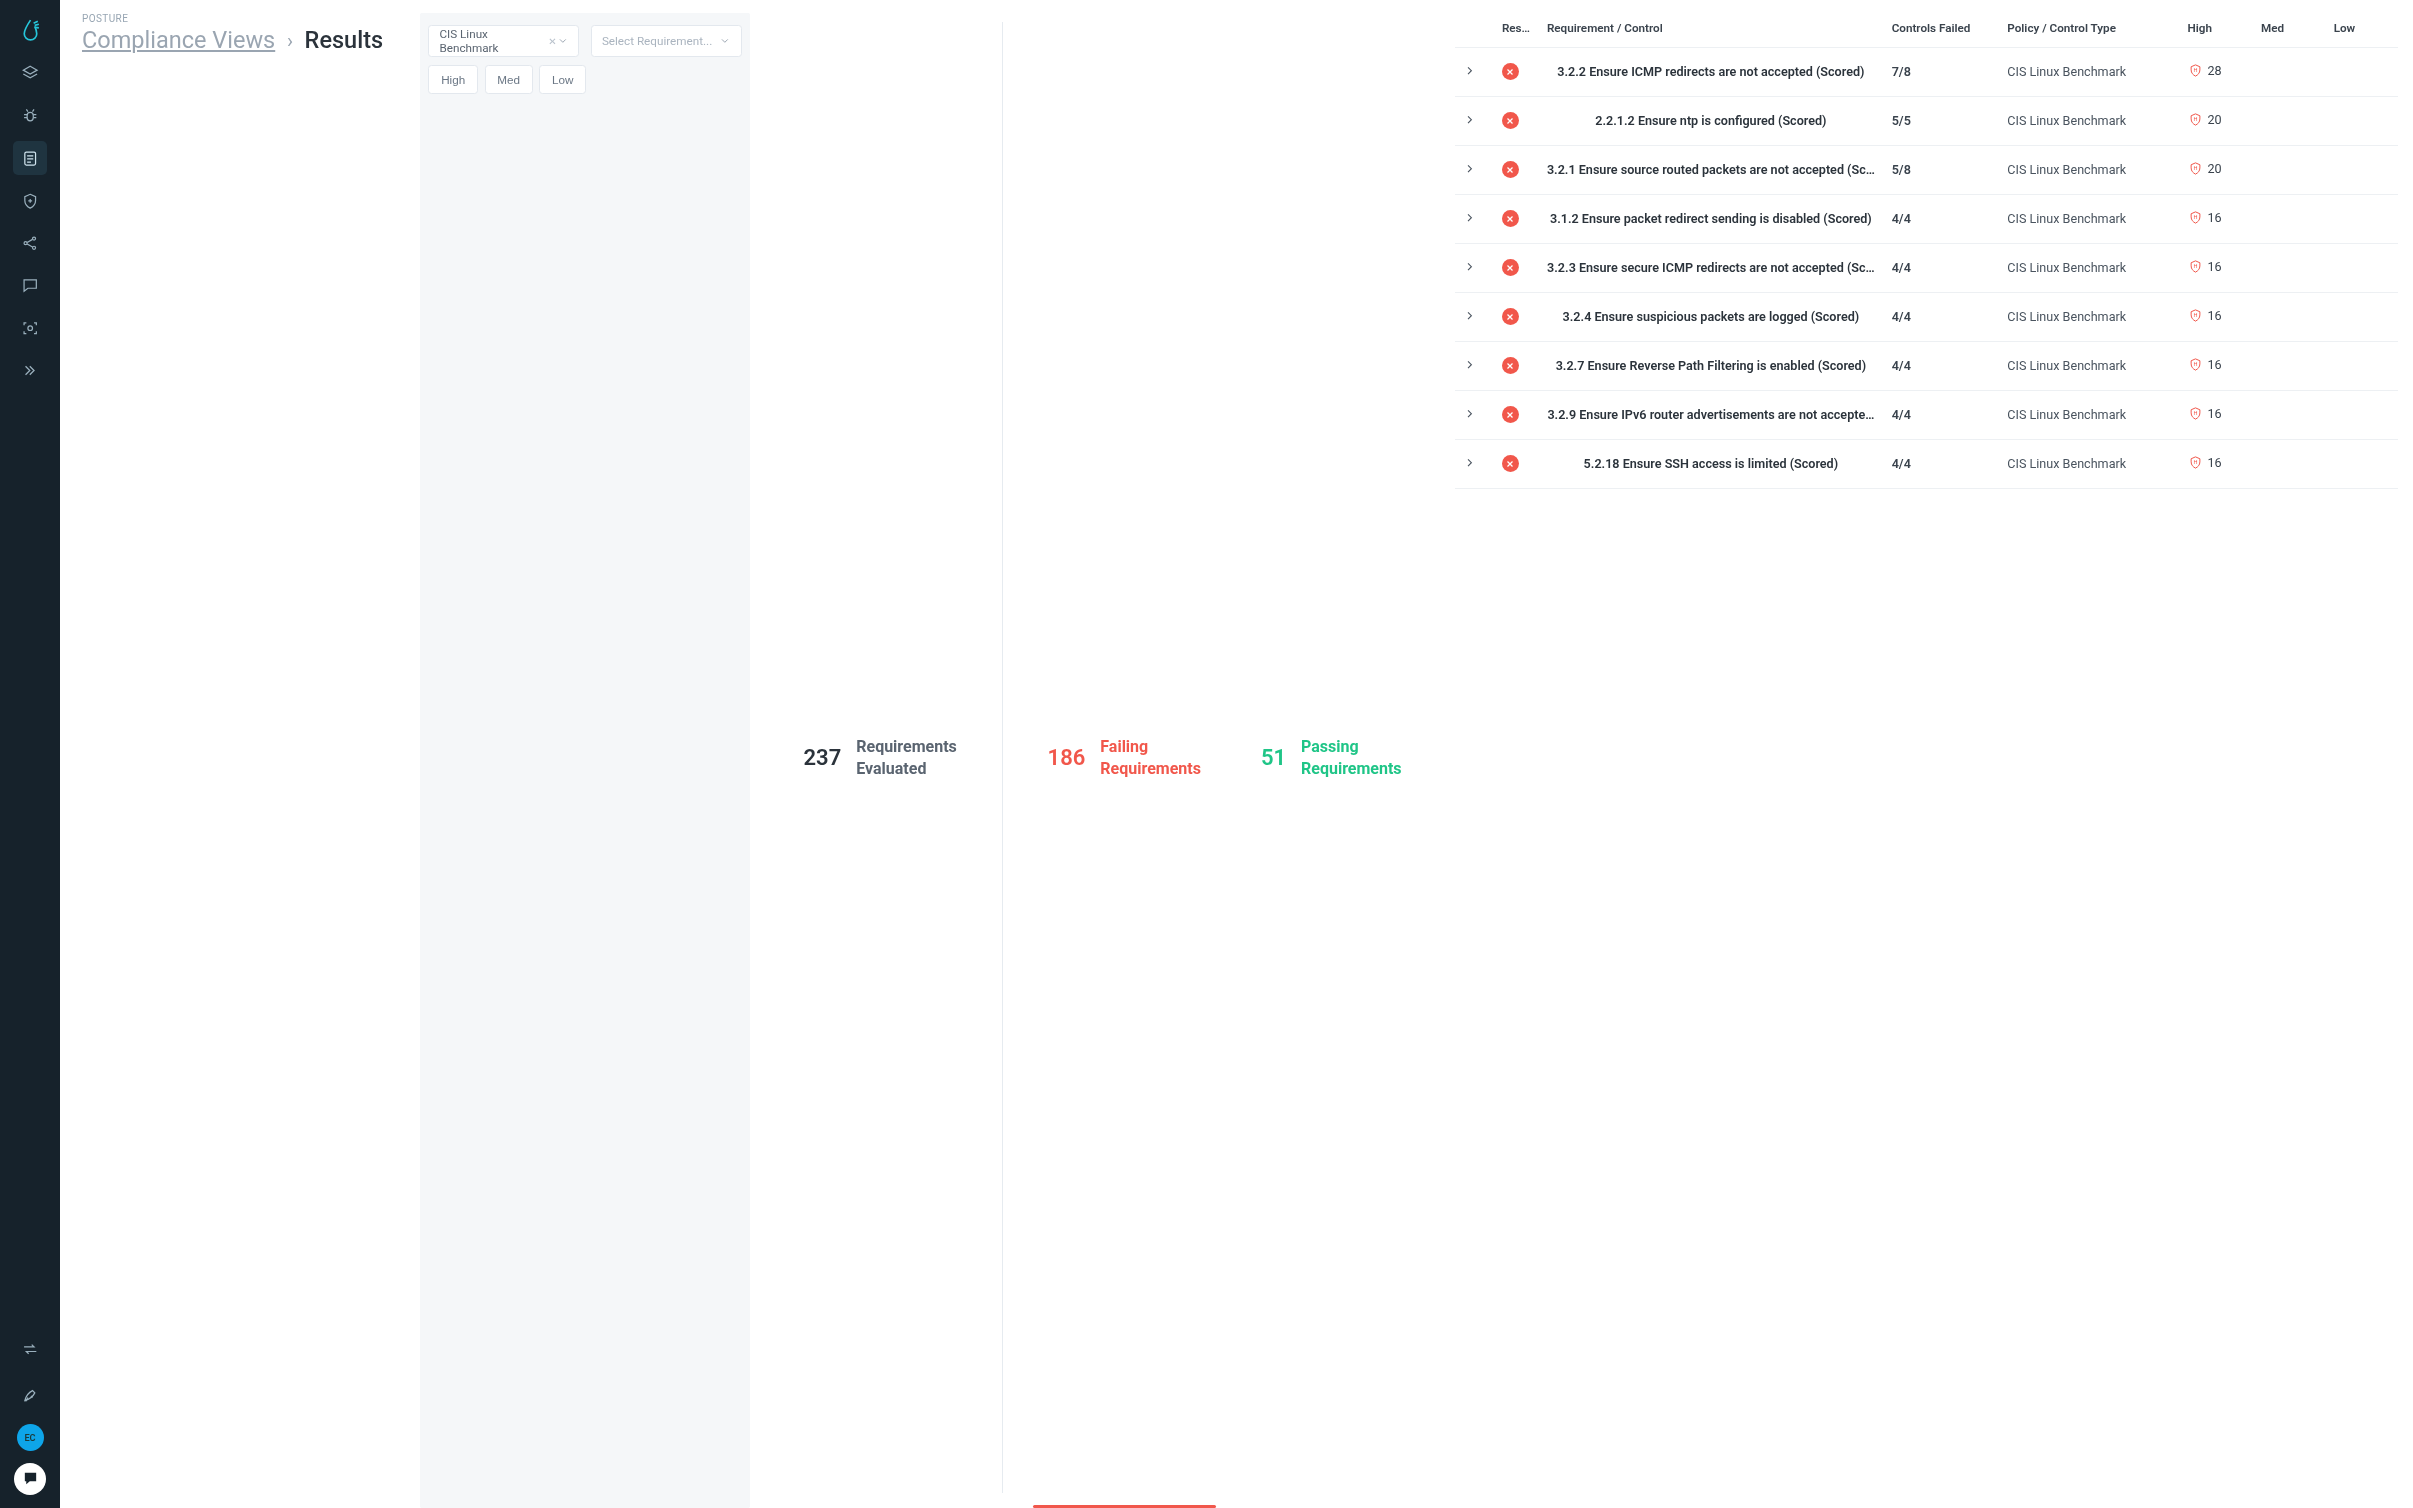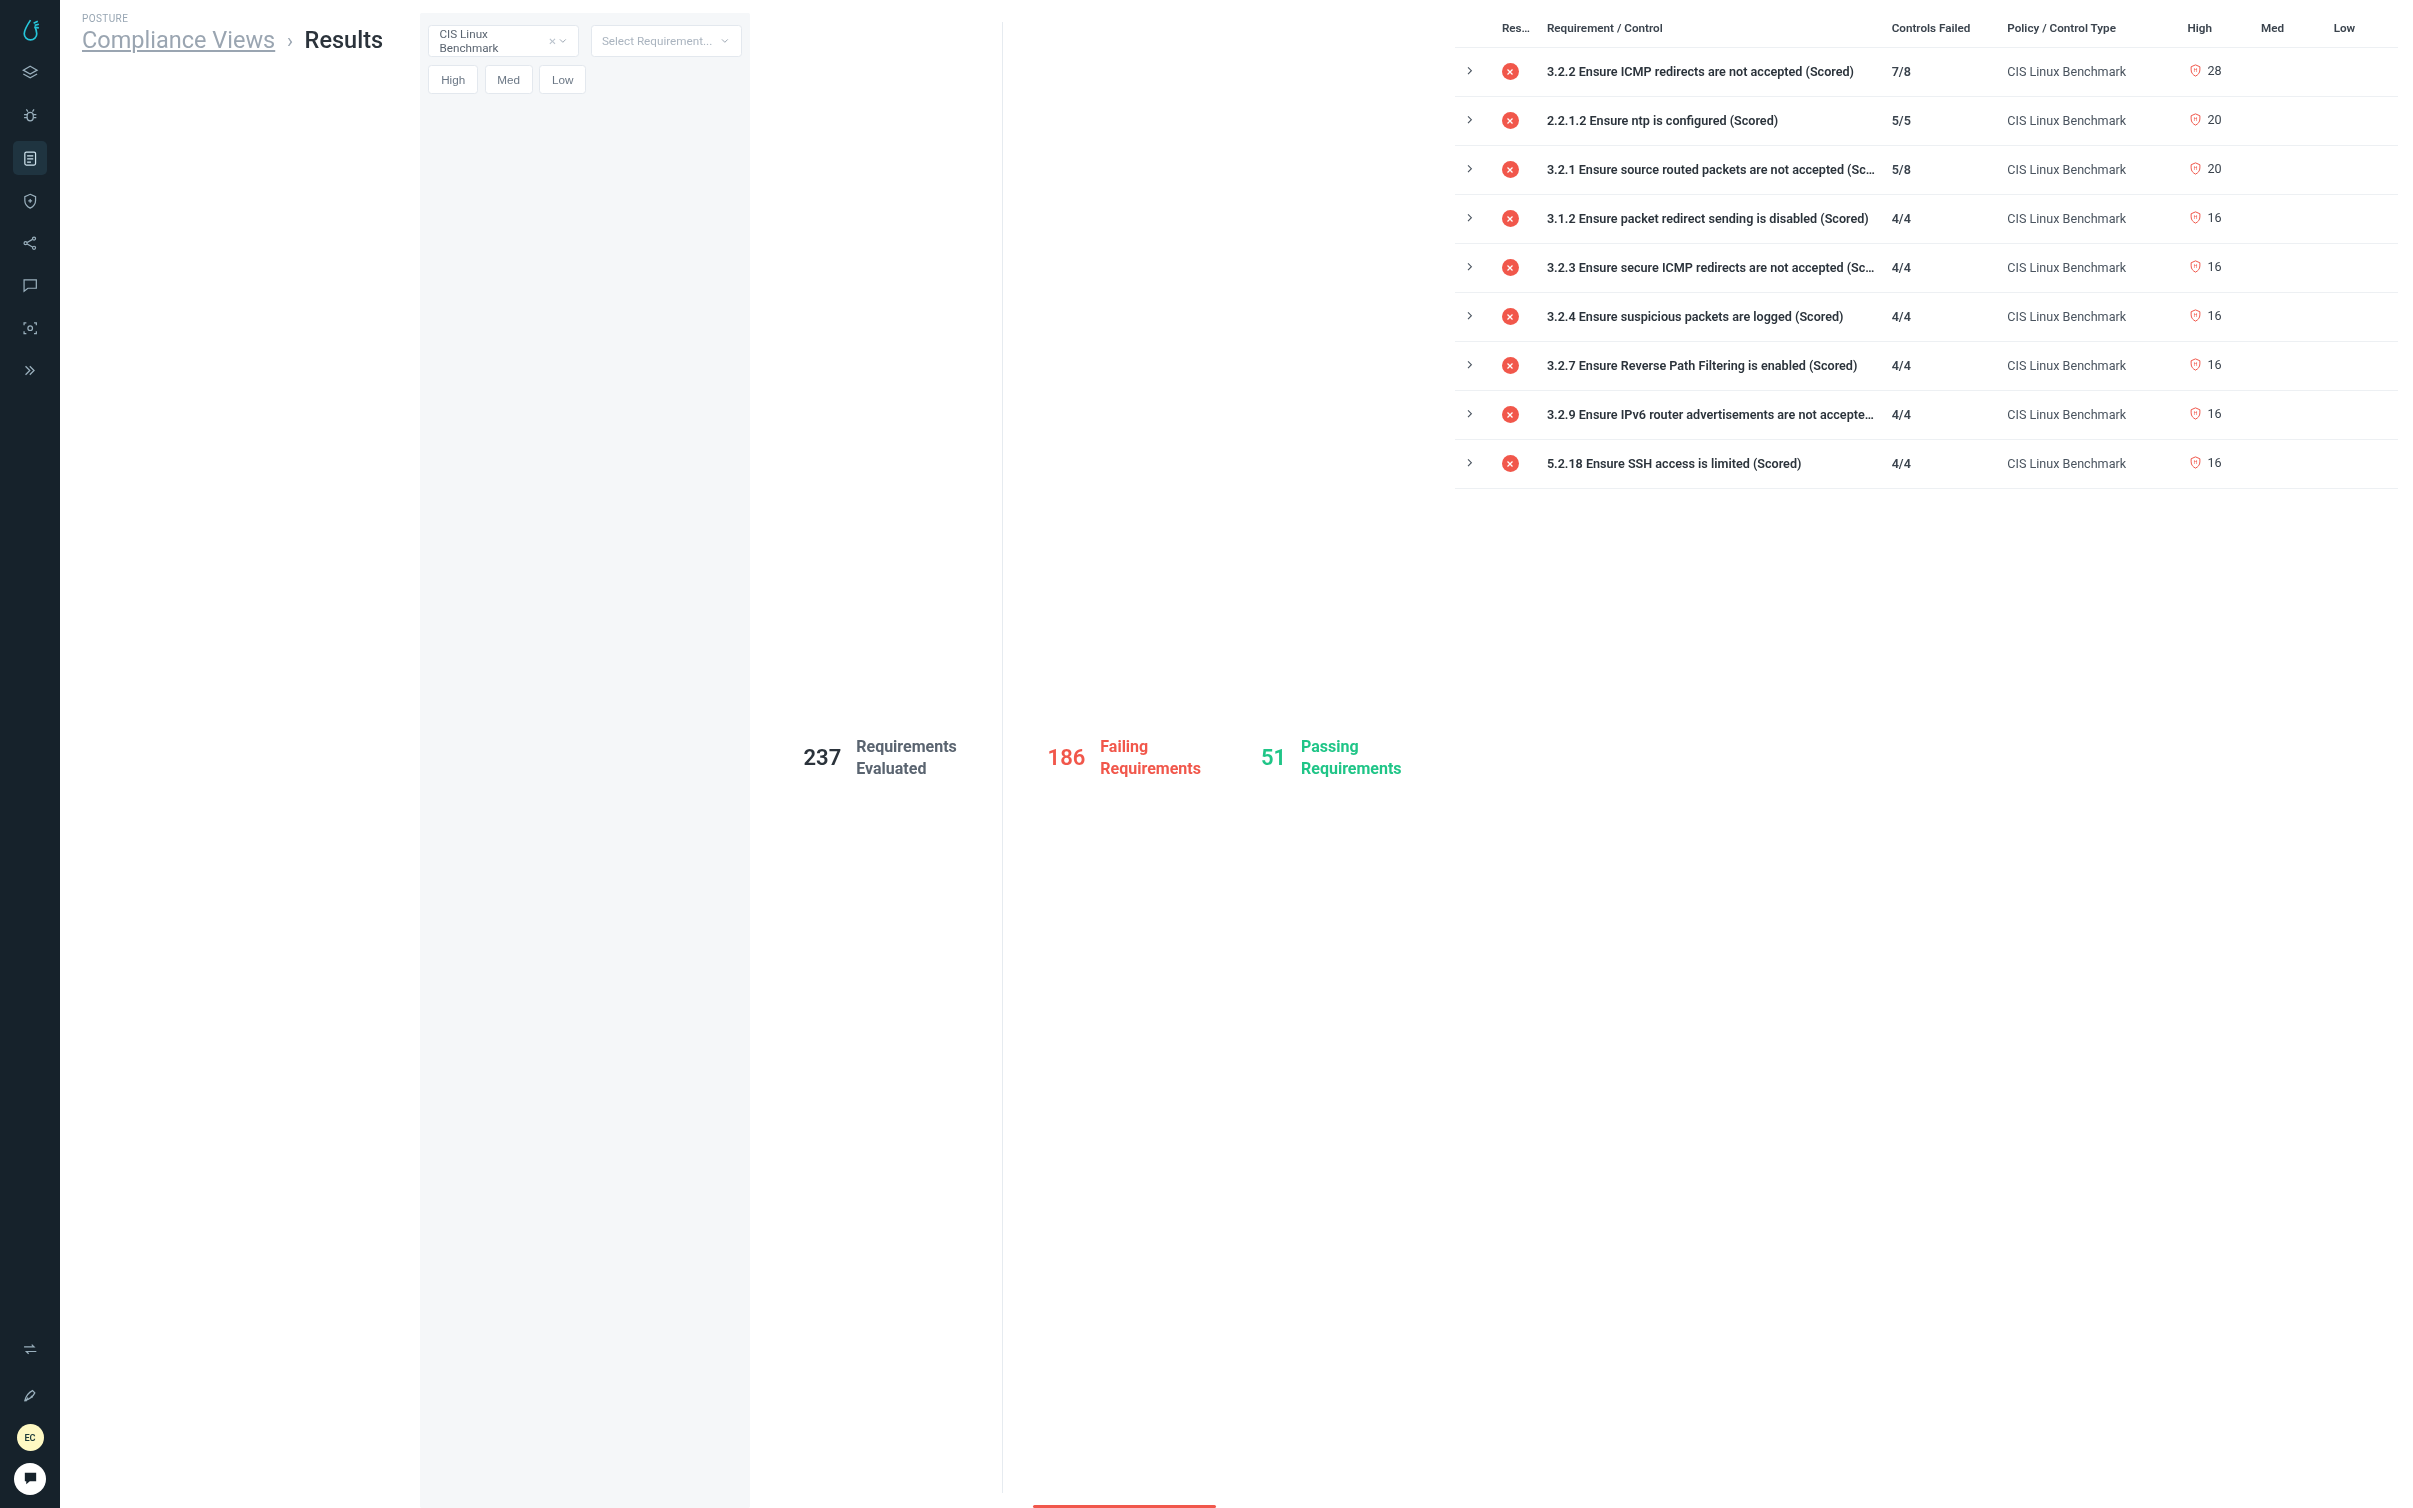--- a/index.html
+++ b/index.html
@@ -7,21 +7,21 @@
   body { display: flex; background: #ffffff; }
 
   
   .sidebar { width: 60px; background: #16222b; display: flex; flex-direction: column; align-items: center; padding-top: 10px; flex-shrink: 0; }
   .sidebar .logo { color: #26c6da; margin: 6.7px 0 15px; }
   .sidebar .nav { display: flex; flex-direction: column; gap: 8.4px; align-items: center; width: 100%; }
   .sidebar .nav-item { width: 34px; height: 34px; display: flex; align-items: center; justify-content: center; border-radius: 5px; color: #9ab0bd; cursor: pointer; }
   .sidebar .nav-item.active { background: #1f3440; color: #d0e4ee; }
   .sidebar .spacer { flex: 1; }
   .sidebar .bottom { display: flex; flex-direction: column; gap: 11.7px; align-items: center; padding-bottom: 13.4px; }
-  .avatar { width: 27px; height: 27px; border-radius: 50%; background: #fef9c3; color: #1b3a3a; display: flex; align-items: center; justify-content: center; font-size: 9.2px; font-weight: 600; }
+  .avatar { width: 27px; height: 27px; border-radius: 50%; background: #0ea5e9; color: #1b3a3a; display: flex; align-items: center; justify-content: center; font-size: 9.2px; font-weight: 600; }
   .chat-bubble { width: 32px; height: 32px; border-radius: 50%; background: #ffffff; display: flex; align-items: center; justify-content: center; color: #16222b; }
 
   
   .main { flex: 1; display: flex; flex-direction: row; overflow: hidden; }
   .header { padding: 13.4px 22px 0; }
   .eyebrow { font-size: 10px; letter-spacing: 0.4px; color: #98a6b3; text-transform: uppercase; }
   .breadcrumb { display: flex; align-items: baseline; gap: 11.7px; margin-top: 1.7px; }
   .breadcrumb .bc { font-size: 23.5px; font-weight: 400; color: #9aa5b1; text-decoration: underline; }
   .breadcrumb .sep { font-size: 20px; color: #9aa5b1; }
   .breadcrumb .current { font-size: 23.5px; font-weight: 500; color: #2b333b; }
@@ -52,21 +52,21 @@
   
   .table-wrap { margin: 8.4px 15px 0; flex: 1; overflow: auto; border-top: 0.8px solid transparent; }
   table { width: 100%; border-collapse: collapse; }
   thead th { text-align: left; font-weight: 600; font-size: 11.7px; color: #3a434d; padding: 11.7px 8.4px; border-bottom: 0.8px solid #edf0f3; white-space: nowrap; }
   thead th.col-exp { width: 39px; }
   thead th.col-res { width: 45px; }
   thead th.col-cf { width: 117px; text-align: left; }
   thead th.col-pol { width: 184px; }
   thead th.col-sev { width: 75px; }
   tbody td { padding: 15px 8.4px; border-bottom: 0.8px solid #edf0f3; font-size: 12.6px; color: #3a434d; vertical-align: middle; }
-  tbody td.req { font-weight: 600; color: #2b333b; max-width: 436px; white-space: nowrap; overflow: hidden; text-overflow: ellipsis; }
+  tbody td.req { font-weight: 600; color: #2b333b; max-width: 436px; white-space: nowrap; overflow: hidden; text-overflow: ellipsis; text-align: center; }
   tbody td.cf { font-weight: 600; }
   tbody td.pol { color: #4a545f; }
   .expander { color: #4a545f; cursor: pointer; display: inline-flex; }
   .fail-badge { width: 17px; height: 17px; border-radius: 50%; background: #f1574b; color: #fff; display: inline-flex; align-items: center; justify-content: center; font-size: 10px; }
   .sev-cell { display: inline-flex; align-items: center; gap: 5px; color: #3a434d; }
   .sev-shield { color: #f1574b; display: inline-flex; }
 
   svg { display: block; }
 </style>
 </head>

